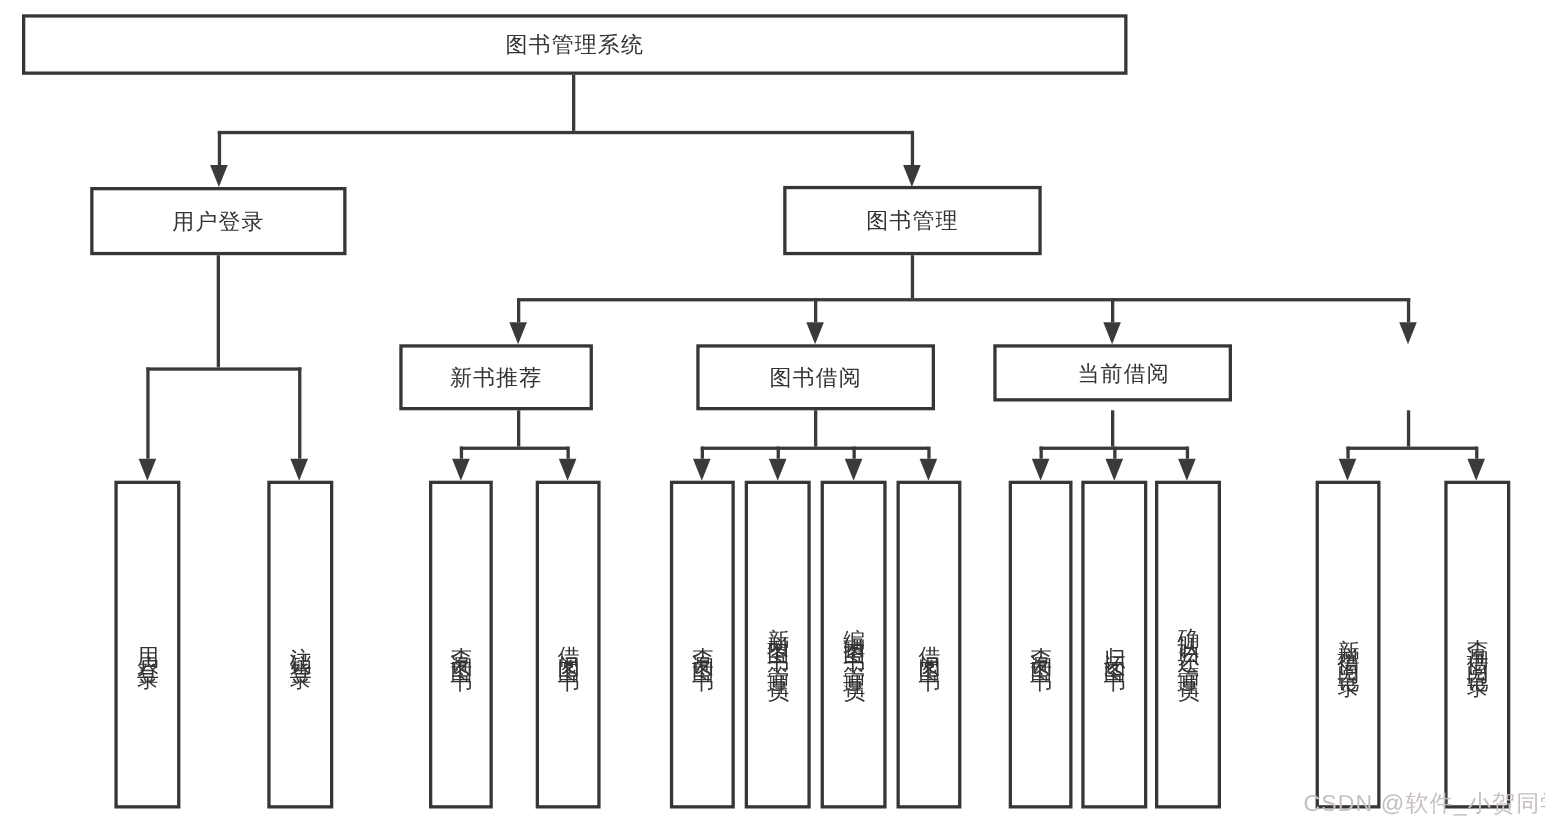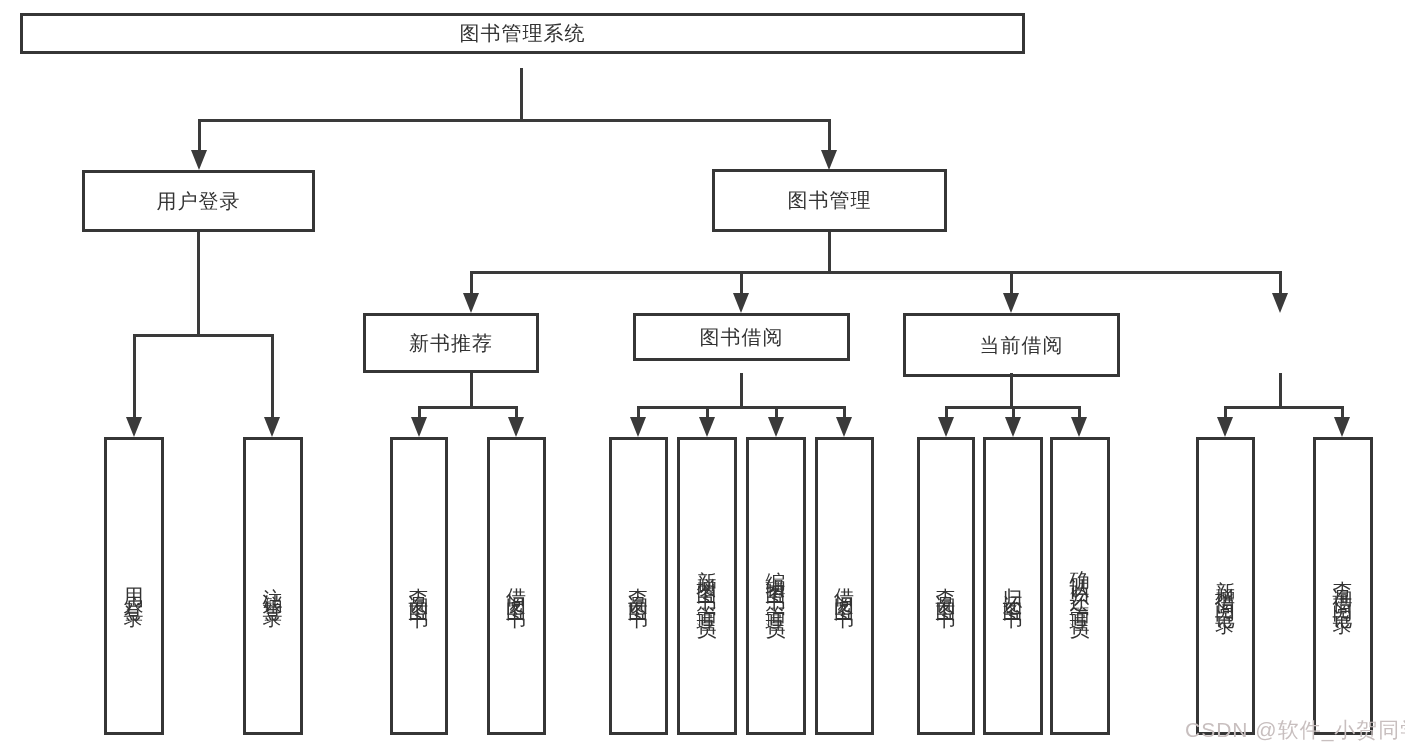--- a/index.html
+++ b/index.html
@@ -38,21 +38,21 @@
   .watermark{
     position:absolute;color:var(--watermark);font-size:21px;
     letter-spacing:1px;z-index:5;white-space:nowrap;
   }
 </style>
 </head>
 <body>
 
 <div class="canvas">
 
-  <div class="node" style="left:20px;top:13px;width:1005px;height:41px;">图书管理系统</div>
+  <div class="node" style="left:20px;top:13px;width:1005px;height:55px;">图书管理系统</div>
 
   <div class="vline" style="left:520px;top:68px;height:51px;"></div>
   <div class="hline" style="left:198px;top:119px;width:632px;"></div>
   <div class="vline" style="left:198px;top:119px;height:31px;"></div>
   <div class="arrow" style="left:191px;top:150px;"></div>
   <div class="vline" style="left:828px;top:119px;height:31px;"></div>
   <div class="arrow" style="left:821px;top:150px;"></div>
 
   <div class="node" style="left:82px;top:170px;width:233px;height:62px;">用户登录</div>
   <div class="node" style="left:712px;top:169px;width:235px;height:63px;">图书管理</div>
@@ -69,22 +69,22 @@
   <div class="vline" style="left:470px;top:271px;height:22px;"></div>
   <div class="arrow" style="left:463px;top:293px;"></div>
   <div class="vline" style="left:740px;top:271px;height:22px;"></div>
   <div class="arrow" style="left:733px;top:293px;"></div>
   <div class="vline" style="left:1010px;top:271px;height:22px;"></div>
   <div class="arrow" style="left:1003px;top:293px;"></div>
   <div class="vline" style="left:1279px;top:271px;height:22px;"></div>
   <div class="arrow" style="left:1272px;top:293px;"></div>
 
   <div class="node" style="left:363px;top:313px;width:176px;height:60px;">新书推荐</div>
-  <div class="node" style="left:633px;top:313px;width:217px;height:48px;">图书借阅</div>
-  <div class="node" style="left:903px;top:313px;width:217px;height:64px;padding-left:20px;">当前借阅</div>
+  <div class="node" style="left:633px;top:313px;width:217px;height:60px;">图书借阅</div>
+  <div class="node" style="left:903px;top:313px;width:217px;height:52px;padding-left:20px;">当前借阅</div>
 
   <div class="vline" style="left:470px;top:373px;height:33px;"></div>
   <div class="hline" style="left:418px;top:406px;width:99px;"></div>
   <div class="vline" style="left:418px;top:406px;height:11px;"></div>
   <div class="arrow" style="left:411px;top:417px;"></div>
   <div class="vline" style="left:515px;top:406px;height:11px;"></div>
   <div class="arrow" style="left:508px;top:417px;"></div>
 
   <div class="vline" style="left:740px;top:373px;height:33px;"></div>
   <div class="hline" style="left:637px;top:406px;width:207px;"></div>

